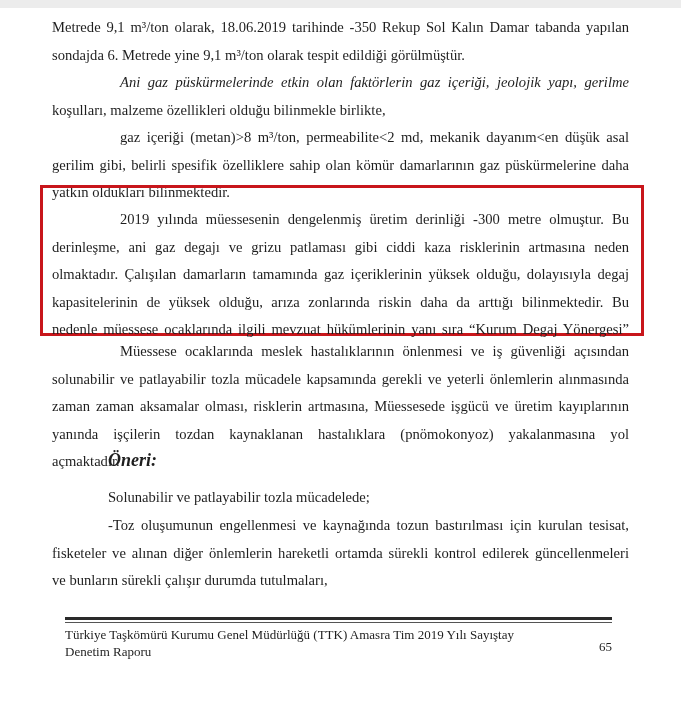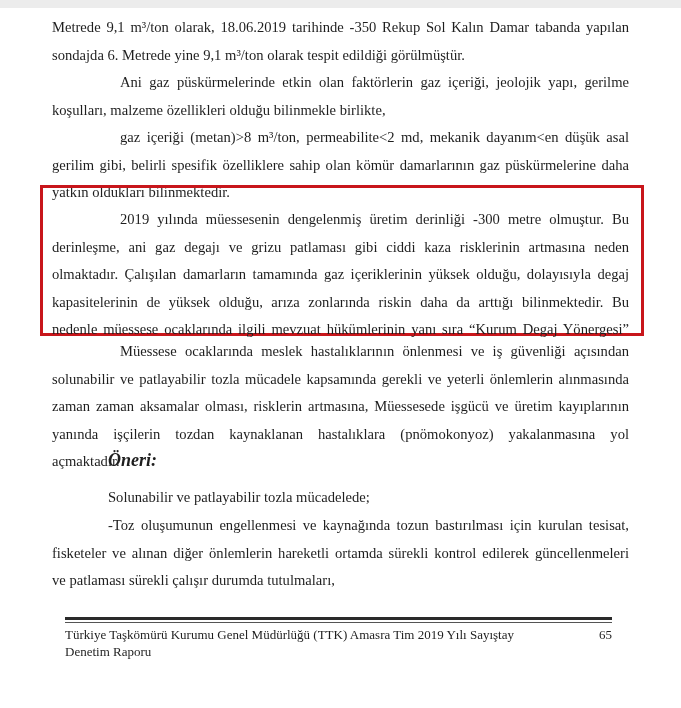--- a/index.html
+++ b/index.html
@@ -16,36 +16,36 @@
     .line { display: block; white-space: nowrap; }
     .line.j { text-align: justify; text-align-last: justify; white-space: normal; }
     .redbox {
       position: absolute; left: 40px; top: 185px; width: 598px; height: 145px;
       border: 3px solid #c8161b; box-sizing: content-box;
     }
     .heading { position: absolute; left: 108px; top: 450px; font-weight: bold; font-style: italic; font-size: 18px; }
     .rule-thick { position: absolute; left: 65px; top: 617px; width: 547px; height: 3px; background: #2a2a2a; }
     .rule-thin { position: absolute; left: 65px; top: 622px; width: 547px; height: 1px; background: #555; }
     .footer { position: absolute; left: 65px; top: 626px; width: 547px; font-size: 13px; line-height: 17px; }
-    .footer .pn { position: absolute; right: 0; top: 0; }
+    .footer .pn { position: absolute; right: 0; top: 12px; }
   </style>
 </head>
 <body>
 
 <div class="topbar"></div>
 
 <div class="page">
 
   <p class="p" style="top:14px;">
     <span class="line j">Metrede 9,1 m³/ton olarak, 18.06.2019 tarihinde -350 Rekup Sol Kalın Damar tabanda yapılan</span>
     <span class="line">sondajda 6. Metrede yine 9,1 m³/ton olarak tespit edildiği görülmüştür.</span>
   </p>
 
   <p class="p" style="top:69px;">
-    <span class="line j" style="padding-left:68px;">Ani gaz püskürmelerinde etkin olan faktörlerin gaz içeriği, jeolojik yapı, gerilme</span>
+    <span class="line j" style="padding-left:68px;font-style:italic;">Ani gaz püskürmelerinde etkin olan faktörlerin gaz içeriği, jeolojik yapı, gerilme</span>
     <span class="line">koşulları, malzeme özellikleri olduğu bilinmekle birlikte,</span>
   </p>
 
   <p class="p" style="top:124px;">
     <span class="line j" style="padding-left:68px;">gaz içeriği (metan)&gt;8 m³/ton, permeabilite&lt;2 md, mekanik dayanım&lt;en düşük asal</span>
     <span class="line j">gerilim gibi, belirli spesifik özelliklere sahip olan kömür damarlarının gaz püskürmelerine daha</span>
     <span class="line">yatkın oldukları bilinmektedir.</span>
   </p>
 
   <div class="redbox"></div>
@@ -68,21 +68,21 @@
 
   <div class="heading">Öneri:</div>
 
   <p class="p" style="top:484px; left:108px; width:521px;">
     <span class="line">Solunabilir ve patlayabilir tozla mücadelede;</span>
   </p>
 
   <p class="p" style="top:512px;">
     <span class="line j" style="padding-left:56px;">-Toz oluşumunun engellenmesi ve kaynağında tozun bastırılması için kurulan tesisat,</span>
     <span class="line j">fisketeler ve alınan diğer önlemlerin hareketli ortamda sürekli kontrol edilerek güncellenmeleri</span>
-    <span class="line">ve patlaması sürekli çalışır durumda tutulmaları,</span>
+    <span class="line">ve bunların sürekli çalışır durumda tutulmaları,</span>
   </p>
 
   <div class="rule-thick"></div>
   <div class="rule-thin"></div>
   <div class="footer">
     <div>Türkiye Taşkömürü Kurumu Genel Müdürlüğü (TTK) Amasra Tim 2019 Yılı Sayıştay</div>
     <div>Denetim Raporu</div>
     <span class="pn">65</span>
   </div>
 </div>

